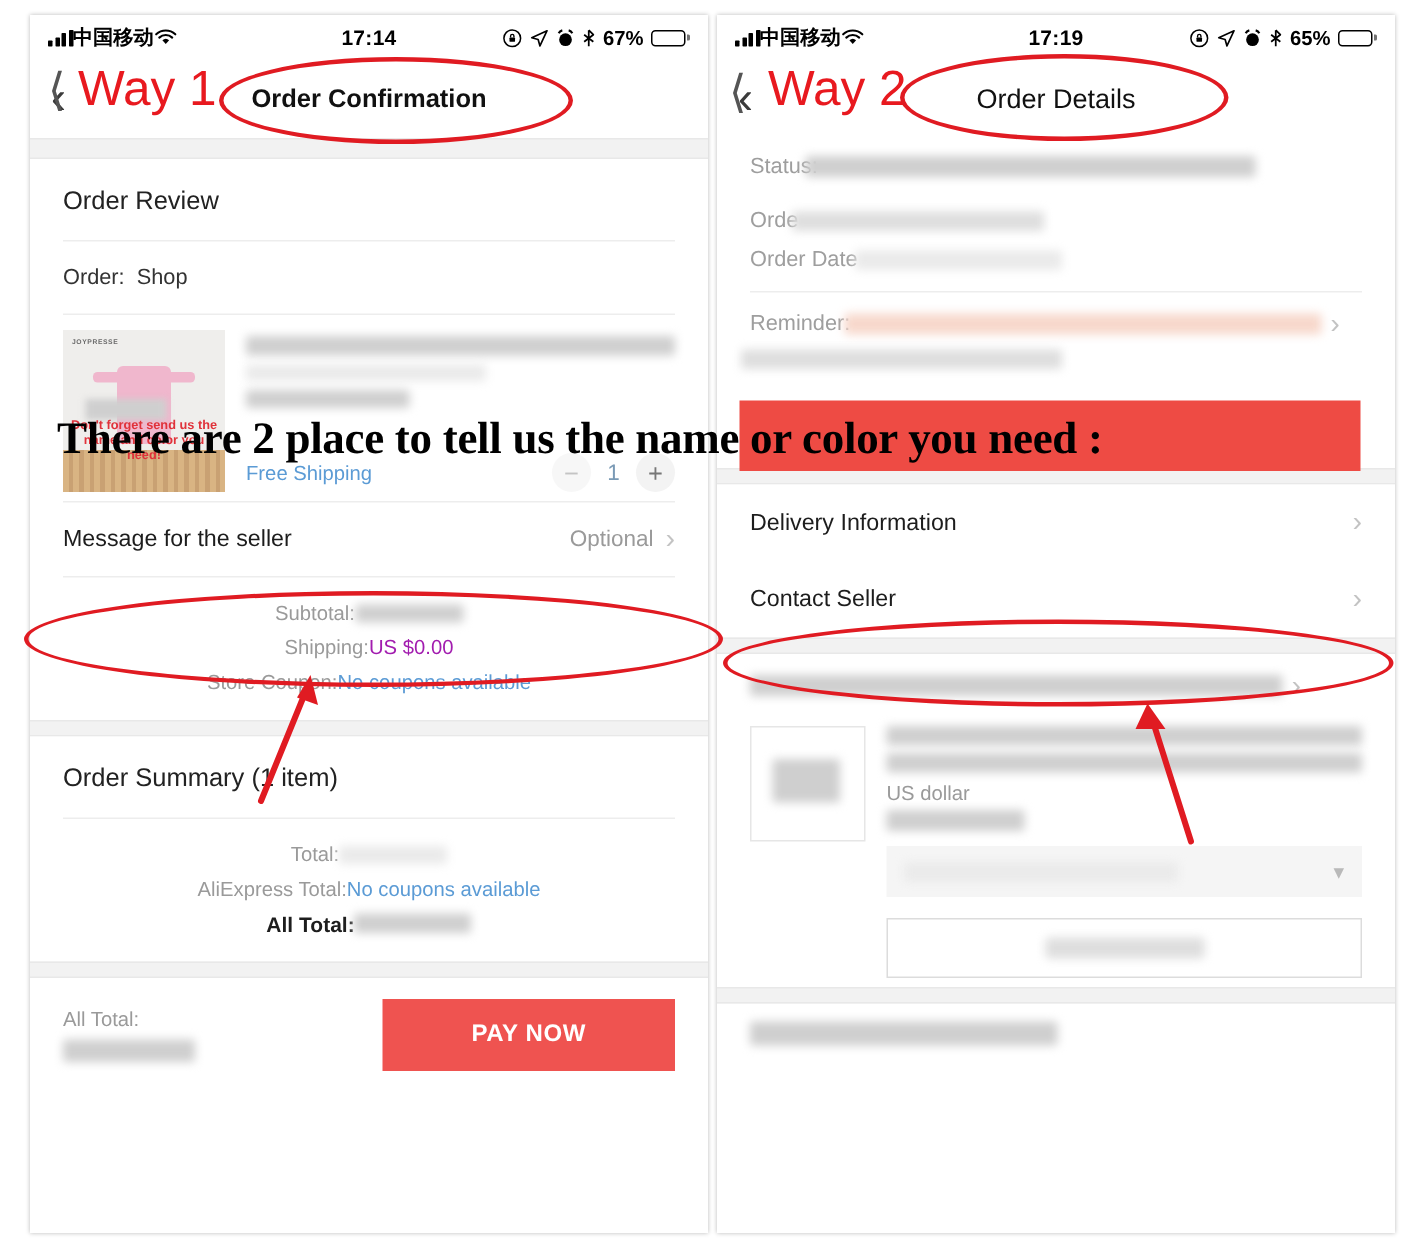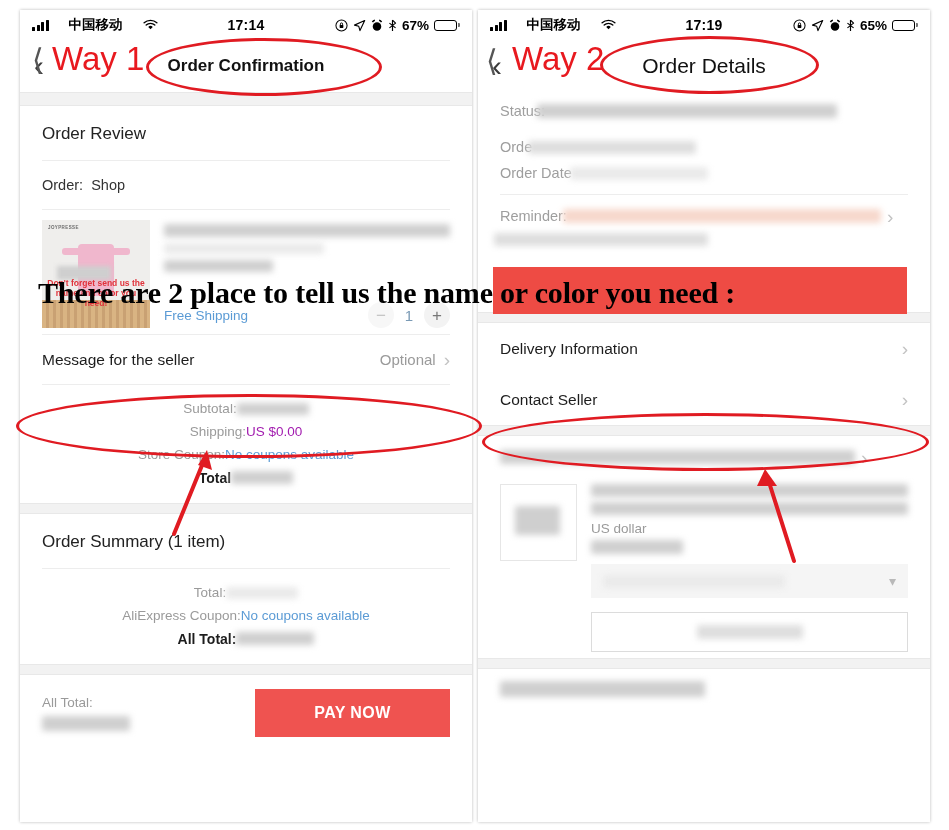--- a/index.html
+++ b/index.html
@@ -14,42 +14,42 @@
 
   
   .phone{position:absolute;top:10px;width:452px;height:812px;background:#fff;
          box-shadow:0 0 3px rgba(0,0,0,.28);overflow:hidden;}
   .phone.left{left:20px;}
   .phone.right{left:478px;}
 
   
   .statusbar{height:30px;display:flex;align-items:center;padding:0 12px;font-size:13.5px;
              font-weight:bold;color:#000;position:relative;background:#fff;}
-  .sb-left{display:flex;align-items:center;gap:20px;font-family:Liberation Mono, monospace;}
+  .sb-left{display:flex;align-items:center;gap:0;font-family:Liberation Mono, monospace;}
   .sb-center{position:absolute;left:0;right:0;text-align:center;font-size:14px;font-weight:bold;
              letter-spacing:.2px;pointer-events:none;}
   .sb-right{margin-left:auto;display:flex;align-items:center;gap:5px;font-size:13.5px;}
   .bars{display:inline-flex;align-items:flex-end;gap:1.5px;height:11px;}
   .bars i{display:block;width:3px;background:#000;border-radius:.5px;}
   .bars i:nth-child(1){height:4px;}
   .bars i:nth-child(2){height:6px;}
   .bars i:nth-child(3){height:8.5px;}
   .bars i:nth-child(4){height:11px;}
   .carrier{font-size:13.5px;font-weight:bold;}
   .batt{display:inline-flex;align-items:center;}
   .batt .shell{width:23px;height:11px;border:1.3px solid #000;border-radius:3px;position:relative;padding:1px;box-sizing:border-box;}
   .batt .fill{height:100%;background:#000;border-radius:1px;}
   .batt .nub{width:2px;height:4px;background:#000;border-radius:0 1px 1px 0;margin-left:1px;opacity:.55;}
 
   
   .navbar{height:52px;display:flex;align-items:center;position:relative;background:#fff;}
   .nav-back{position:absolute;left:14px;top:50%;transform:translateY(-50%);
             font-size:30px;line-height:1;color:#3b3b3b;font-weight:300;}
   .nav-title{position:absolute;left:0;right:0;text-align:center;font-size:17px;font-weight:bold;color:#111;}
-  .phone.right .nav-title{font-weight:normal;font-size:21px;}
+  .phone.right .nav-title{font-weight:normal;font-size:18px;}
 
   .sep{height:12px;background:#f2f2f2;border-top:1px solid #e8e8e8;border-bottom:1px solid #e8e8e8;}
   .sep.thin{height:9px;}
 
   
   .card{background:#fff;padding:0 22px;}
   .card-title{font-size:17px;color:#222;padding:18px 0 16px;}
   .hr{height:1px;background:#ededed;}
 
   .seller-row{font-size:14.5px;color:#333;padding:16px 0;}
@@ -230,39 +230,35 @@
           <span class="blur" style="width:72px;height:12px;"></span>
         </div>
         <div class="prow">
           <span class="pl-label">Shipping:</span>
           <span class="pl-val">US $0.00</span>
         </div>
         <div class="prow">
           <span class="pl-label">Store Coupon:</span>
           <span class="pl-val link">No coupons available</span>
         </div>
-        <div class="prow">
-          <span class="pl-label bold">Total</span>
-          <span class="blur" style="width:62px;height:13px;"></span>
-        </div>
       </div>
     </div>
 
     <div class="sep thin"></div>
 
     <div class="card">
       <div class="card-title">Order Summary (1 item)</div>
       <div class="hr"></div>
       <div class="pricelist">
         <div class="prow">
           <span class="pl-label">Total:</span>
           <span class="blur vlt" style="width:72px;height:12px;"></span>
         </div>
         <div class="prow">
-          <span class="pl-label">AliExpress Coupon:</span>
+          <span class="pl-label">AliExpress Total:</span>
           <span class="pl-val link">No coupons available</span>
         </div>
         <div class="prow">
           <span class="pl-label bold">All Total:</span>
           <span class="blur" style="width:78px;height:13px;"></span>
         </div>
       </div>
     </div>
 
     <div class="sep thin"></div>

